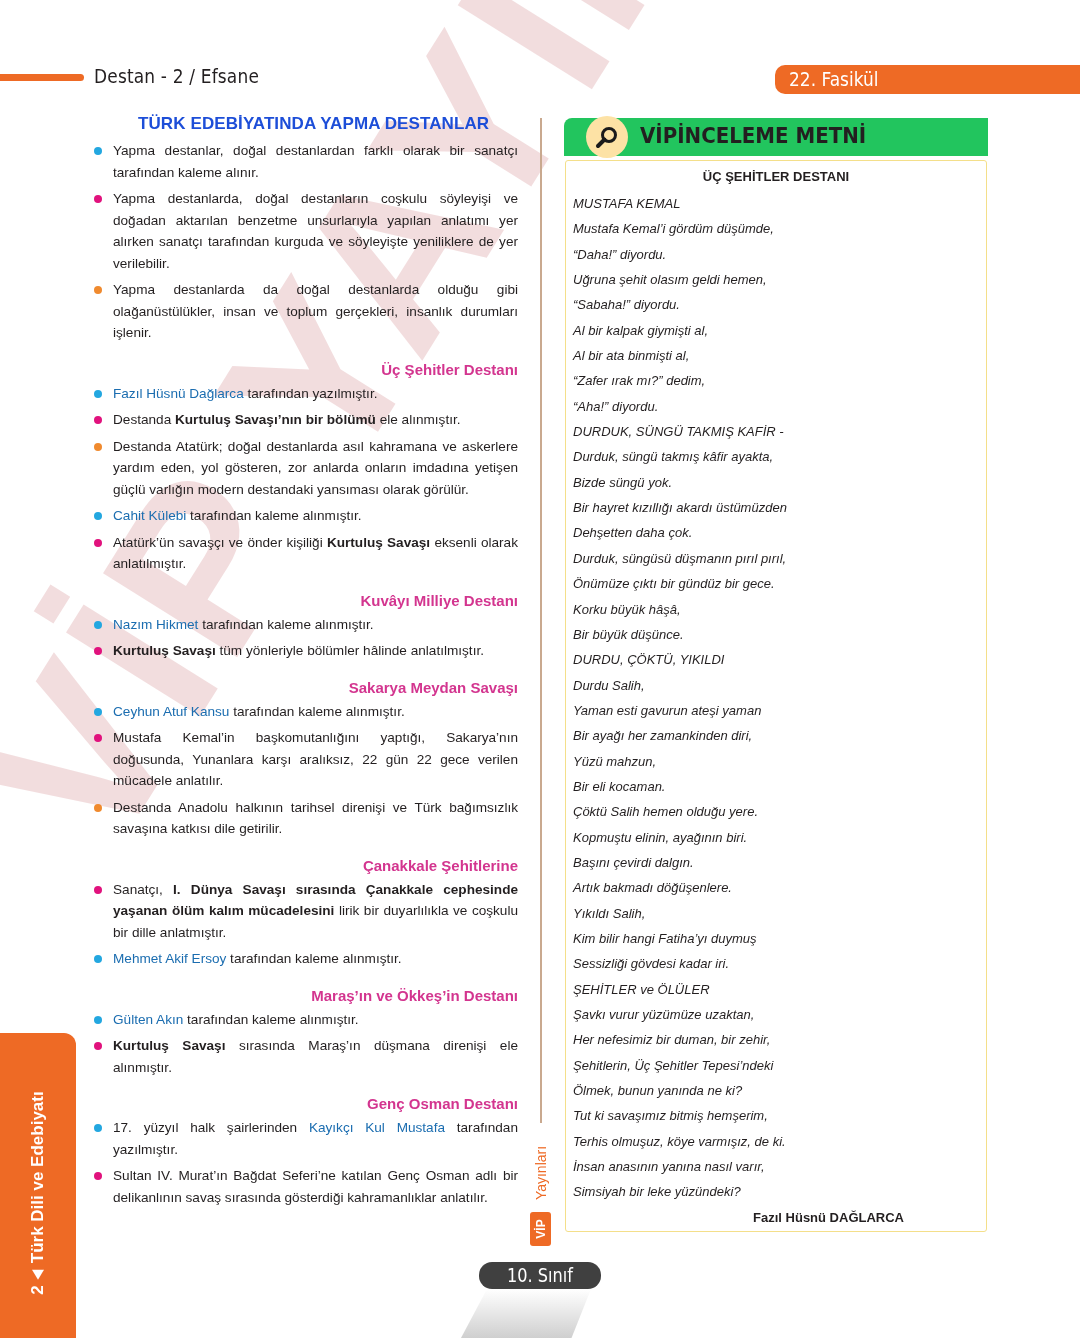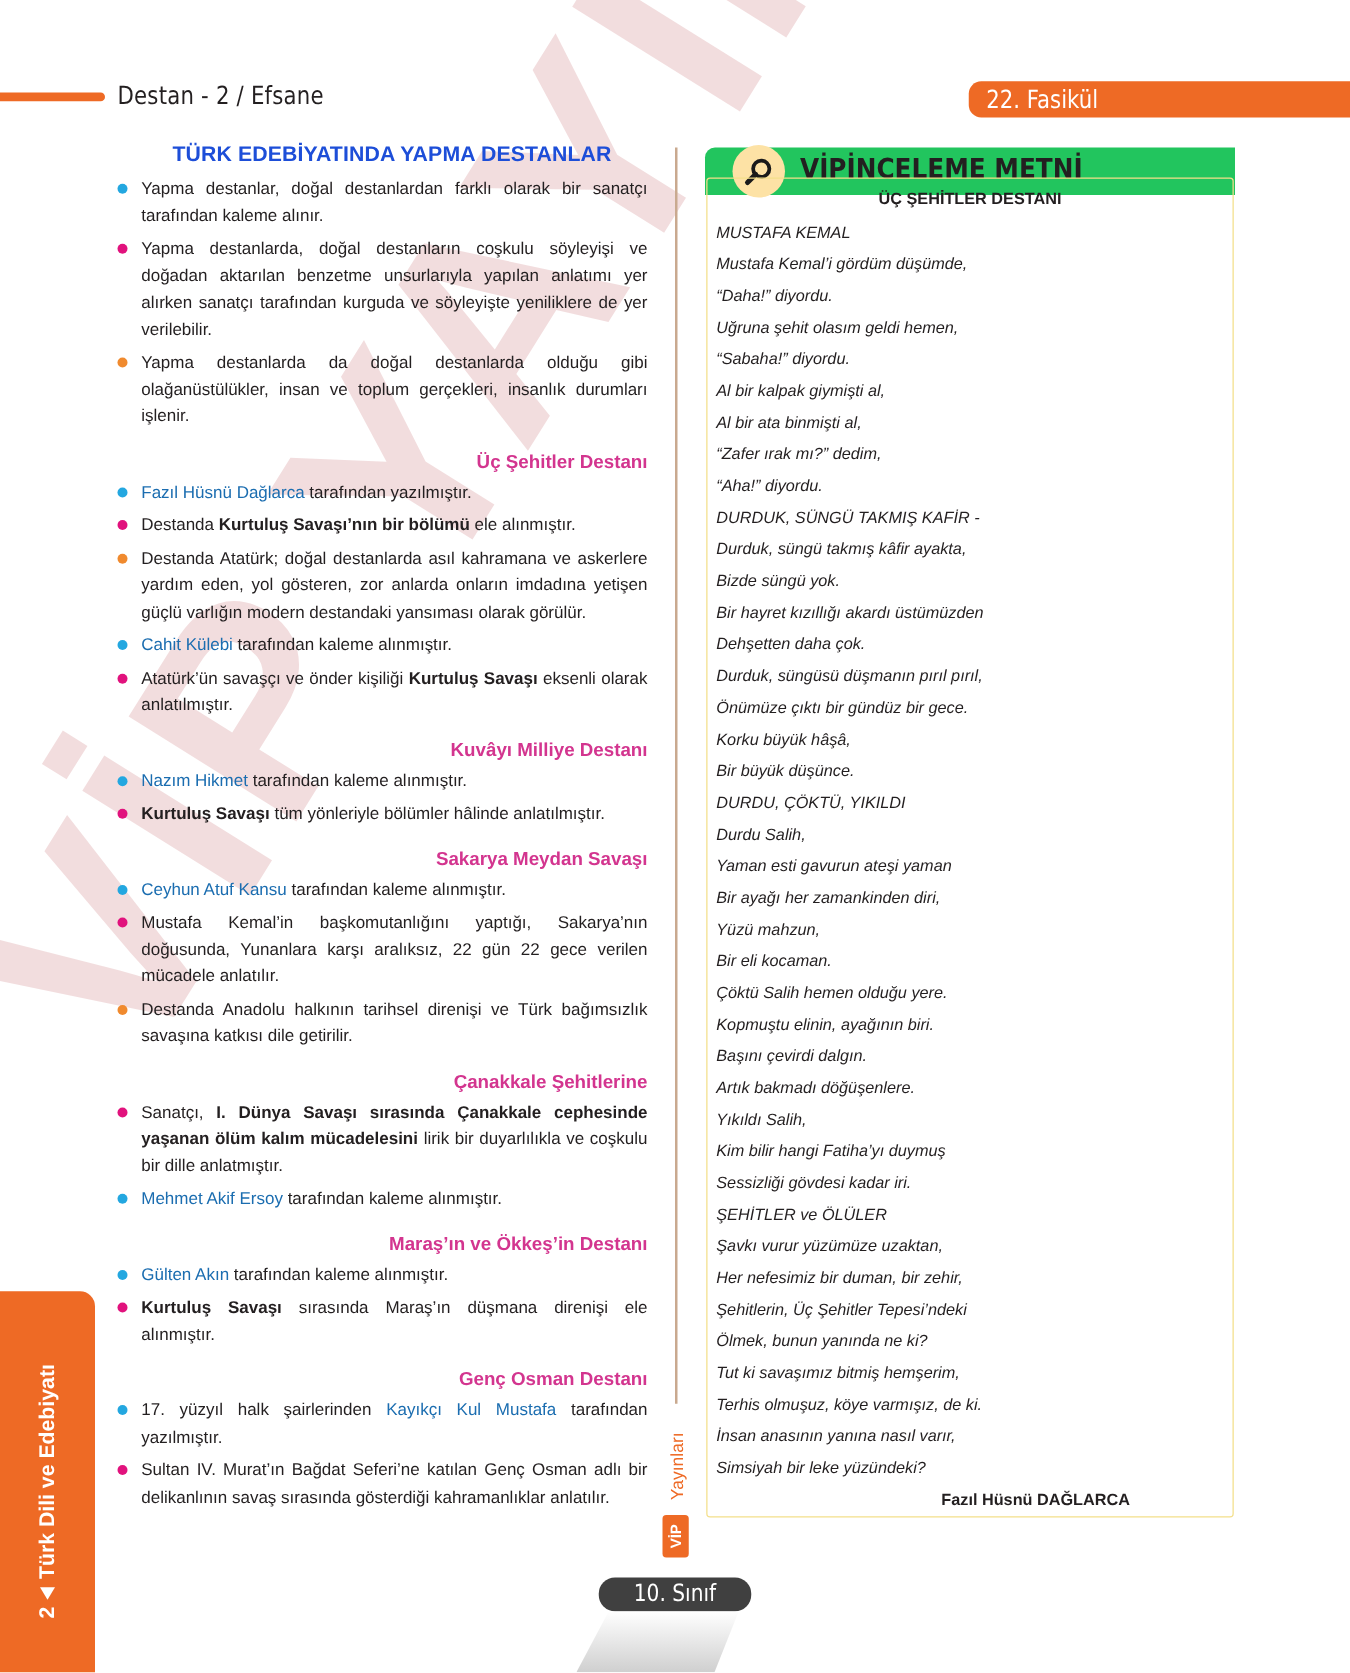--- a/index.html
+++ b/index.html
@@ -31,21 +31,21 @@
   .vip-badge { position: absolute; left: 1px; bottom: 0; width: 21px; height: 34px; background: #ee6a25; border-radius: 3px; }
   .vip-badge span { position: absolute; left: 50%; top: 50%; color: #fff; font-weight: bold; font-size: 12px; transform: translate(-50%,-50%) rotate(-90deg); white-space: nowrap; }
   .vip-yay { position: absolute; left: 0; bottom: 38px; width: 24px; height: 70px; }
   .vip-yay span { position: absolute; left: 50%; top: 50%; color: #ee6a25; font-size: 14px; transform: translate(-50%,-50%) rotate(-90deg); white-space: nowrap; }
 
   
   .panel-head { position: absolute; left: 564px; top: 118px; width: 424px; height: 38px; background: #22c55e; border-radius: 8px 0 0 0; }
   .panel-head .icon-circle { position: absolute; left: 22px; top: -2px; width: 42px; height: 42px; border-radius: 50%; background: #fde2a5; }
   .panel-head .icon-circle svg { position: absolute; left: 9px; top: 9px; }
   .panel-head .title { position: absolute; left: 76px; top: 5px; font-family: "DejaVu Sans", sans-serif; font-weight: bold; font-size: 22px; color: #231f20; transform: scaleX(0.9); transform-origin: left center; white-space: nowrap; }
-  .poem-box { position: absolute; left: 565px; top: 142px; width: 422px; height: 1072px; border: 1.5px solid #f4df8a; border-radius: 3px; background: rgba(255,255,255,0.0); }
+  .poem-box { position: absolute; left: 565px; top: 160px; width: 422px; height: 1072px; border: 1.5px solid #f4df8a; border-radius: 3px; background: rgba(255,255,255,0.0); }
   .poem-title { position: absolute; left: 0; width: 100%; top: 8px; text-align: center; font-weight: bold; font-size: 13px; }
   .poem { position: absolute; left: 7px; top: 30px; list-style: none; }
   .poem li { font-style: italic; font-size: 13px; line-height: 25.35px; white-space: nowrap; }
   .poem-author { position: absolute; right: 82px; bottom: 6px; font-weight: bold; font-size: 13px; }
 
   
   .side-tab { position: absolute; left: 0; top: 1033px; width: 76px; height: 305px; background: #ee6a25; border-radius: 0 12px 0 0; }
   .side-tab .label { position: absolute; left: 38px; top: 160px; transform: translate(-50%,-50%) rotate(-90deg); color: #fff; font-weight: bold; font-size: 17px; white-space: nowrap; }
   .side-tab .tri { display: inline-block; width: 0; height: 0; border-top: 6px solid transparent; border-bottom: 6px solid transparent; border-right: 10px solid #fff; margin: 0 6px 1px 6px; vertical-align: middle; }
 

